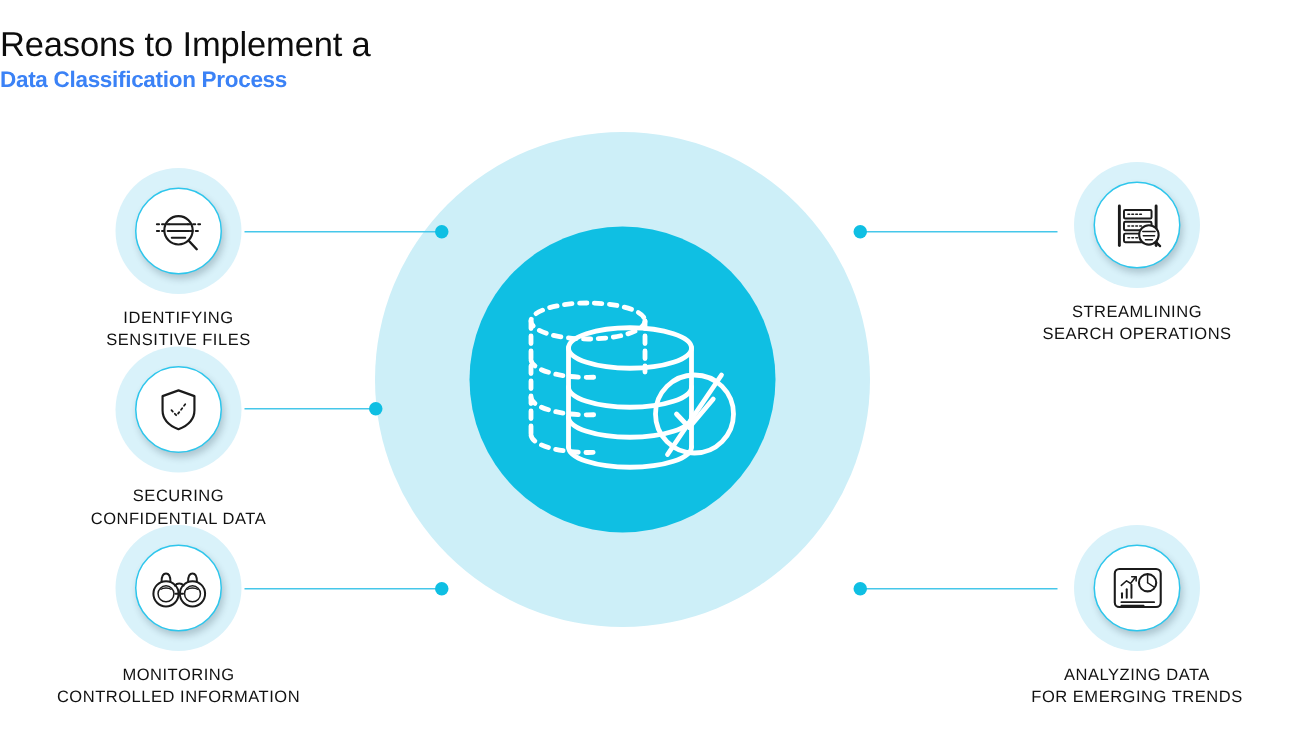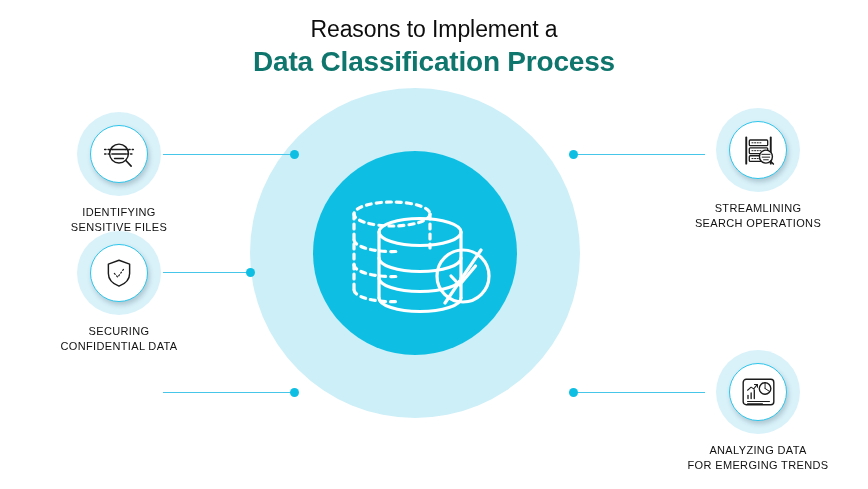--- a/index.html
+++ b/index.html
@@ -24,36 +24,36 @@
     height: 489px;
     background: #ffffff;
   }
 
   
   .title-block {
     position: absolute;
     left: 0;
     top: 14px;
     width: 868px;
-    text-align: center;
+    text-align: left;
     line-height: 1.32;
   }
   .title-line-1 {
     display: block;
     font-size: 23px;
     font-weight: 400;
     letter-spacing: -0.1px;
     color: #0d0d0d;
   }
   .title-line-2 {
     display: block;
-    font-size: 28px;
+    font-size: 15px;
     font-weight: 700;
     letter-spacing: -0.2px;
-    color: #0f766e;
+    color: #3b82f6;
   }
 
   
   .hub-outer {
     position: absolute;
     left: 250px;
     top: 88px;
     width: 330px;
     height: 330px;
     border-radius: 50%;
@@ -216,20 +216,40 @@
           <path d="M20 5 L32.5 9.5 V20.5 C32.5 28 26.8 32.8 20 35.5
                    C13.2 32.8 7.5 28 7.5 20.5 V9.5 Z"></path>
           <path d="M14.5 20.5 L18.5 24.8 L26.2 14.6" stroke-width="1.4" stroke-dasharray="1.5 2.4"></path>
         </svg>
       </div>
     </div>
     <div class="node-label">SECURING
 CONFIDENTIAL DATA</div>
   </div>
 
+  <div class="node" id="node-monitoring">
+    <div class="node-halo">
+      <div class="node-disc">
+        <svg viewBox="0 0 44 36" width="37" height="31" fill="none" stroke="#1b1b1b" stroke-width="1.6" stroke-linecap="round" stroke-linejoin="round">
+          <circle cx="11.5" cy="22" r="10"></circle>
+          <circle cx="32.5" cy="22" r="10"></circle>
+          <circle cx="11.5" cy="22" r="6.3" stroke-width="1.2"></circle>
+          <circle cx="32.5" cy="22" r="6.3" stroke-width="1.2"></circle>
+          <path d="M18.5 15.5 C20.3 13.4 23.7 13.4 25.5 15.5"></path>
+          <path d="M19 22 H25"></path>
+          <path d="M8 12.5 C8 8.5 9.4 6 11.5 6 C13.6 6 15 8.5 15 12.5"></path>
+          <path d="M29 12.5 C29 8.5 30.4 6 32.5 6 C34.6 6 36 8.5 36 12.5"></path>
+          <path d="M7.5 18.5 C9 17 14 17 15.5 18.5" stroke-width="1.1"></path>
+          <path d="M28.5 18.5 C30 17 35 17 36.5 18.5" stroke-width="1.1"></path>
+        </svg>
+      </div>
+    </div>
+    <div class="node-label">MONITORING
+CONTROLLED INFORMATION</div>
+  </div>
 
   <div class="node" id="node-streamlining">
     <div class="node-halo">
       <div class="node-disc">
         <svg viewBox="0 0 40 40" width="35" height="35" fill="none" stroke="#1b1b1b" stroke-width="1.5" stroke-linecap="round" stroke-linejoin="round">
 
           <path d="M6 5 V35" stroke-width="2.2"></path>
           <path d="M34 5 V35" stroke-width="2.2"></path>
 
           <rect x="9.5" y="8" width="21" height="6.5" rx="1"></rect>

